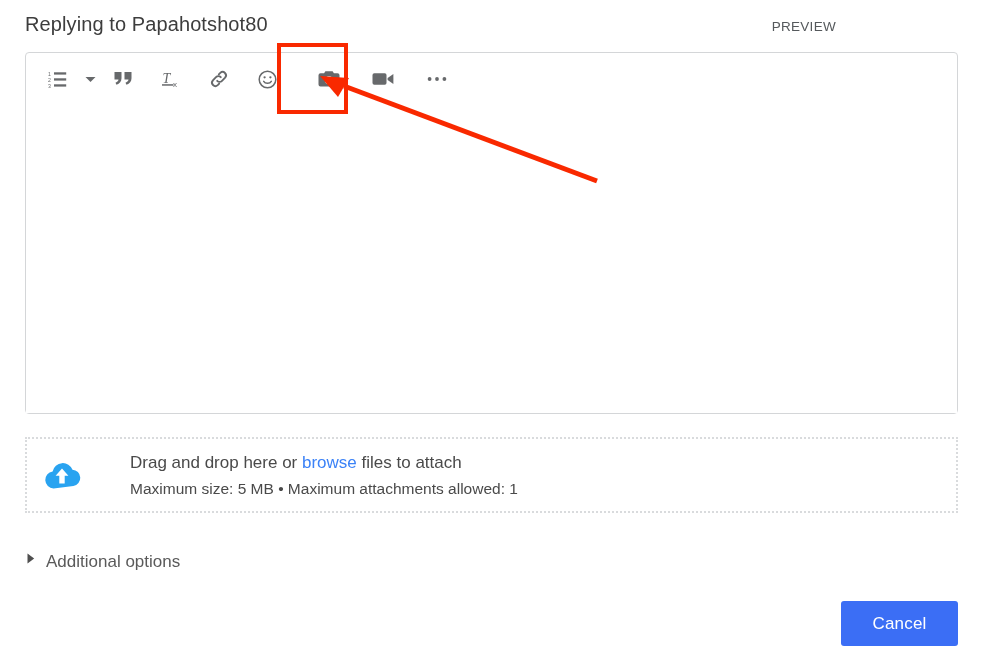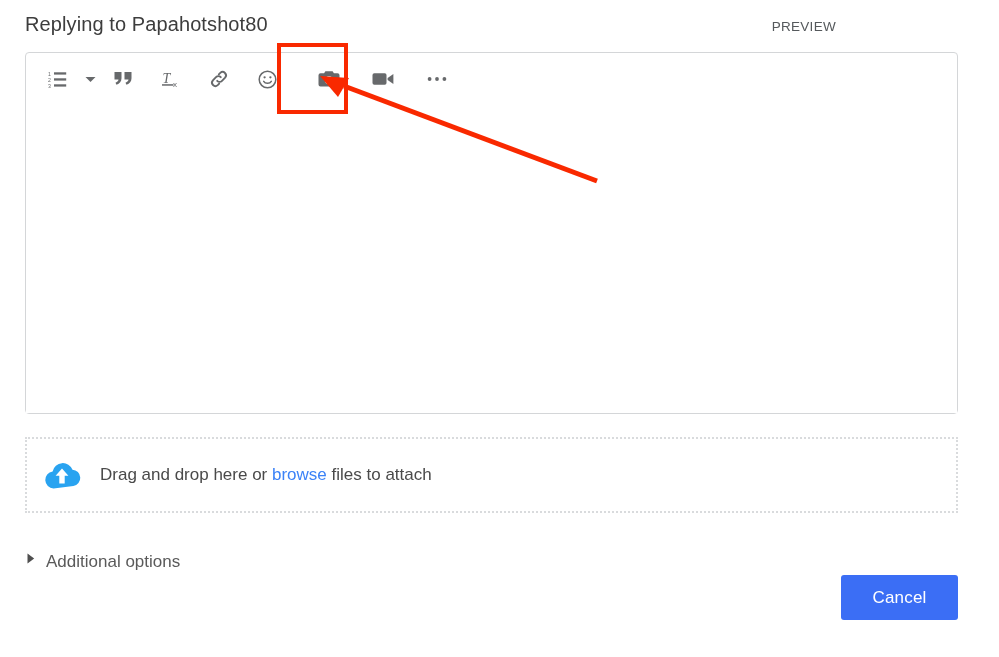--- a/index.html
+++ b/index.html
@@ -118,20 +118,21 @@
     position: absolute;
     left: 25px;
     top: 437px;
     width: 933px;
     height: 76px;
     border: 2px dotted #d9dbdd;
     box-sizing: border-box;
     background: #fff;
     display: flex;
     align-items: center;
+    gap: 30px;
   }
   .dz-icon {
     margin-left: 13px;
     margin-right: 16px;
     width: 44px;
     height: 38px;
     display: flex;
     align-items: center;
     justify-content: center;
     flex: 0 0 auto;
@@ -196,21 +197,21 @@
     color: #ffffff;
     font-size: 17px;
     display: flex;
     align-items: center;
     justify-content: center;
     cursor: pointer;
     border: none;
     font-family: "Liberation Sans", sans-serif;
     letter-spacing: 0.2px;
   }
-  .btn-cancel { width: 117px; }
+  .btn-cancel { width: 117px; margin-top: 26px; }
   .btn-reply { width: 117px; }
 </style>
 </head>
 <body>
 
 <div class="header">
   <div class="header-title">Replying to Papahotshot80</div>
   <div class="header-preview">PREVIEW</div>
 </div>
 
@@ -351,20 +352,21 @@
 
 <div class="dropzone">
   <span class="dz-icon">
     <svg width="42" height="32" viewBox="0 0 42 32">
       <path d="M11.5 29.5 a8.6 8.6 0 0 1 -0.9 -17.1 a10.4 10.4 0 0 1 19.9 -1.6 a8.1 8.1 0 0 1 0.9 16.1 z" fill="#29a3f0" transform="translate(1,0)"></path>
       <path d="M21 9.5 l6.4 7.3 h-3.7 v7.6 h-5.4 v-7.6 h-3.7 z" fill="#ffffff"></path>
     </svg>
   </span>
   <div class="dz-text">
     <div class="dz-line1"><span>Drag and drop here or </span><span class="dz-browse">browse</span><span> files to attach</span></div>
+    <div class="dz-line2">Maximum size: 5 MB • Maximum attachments allowed: 1</div>
   </div>
 </div>
 
 <div class="addl">
   <span class="addl-caret">
     <svg width="8" height="11" viewBox="0 0 8 11">
       <path d="M0.5 0.5 L7.2 5.5 L0.5 10.5 Z" fill="#4f4f4f"></path>
     </svg>
   </span>
   <span class="addl-label">Additional options</span>

